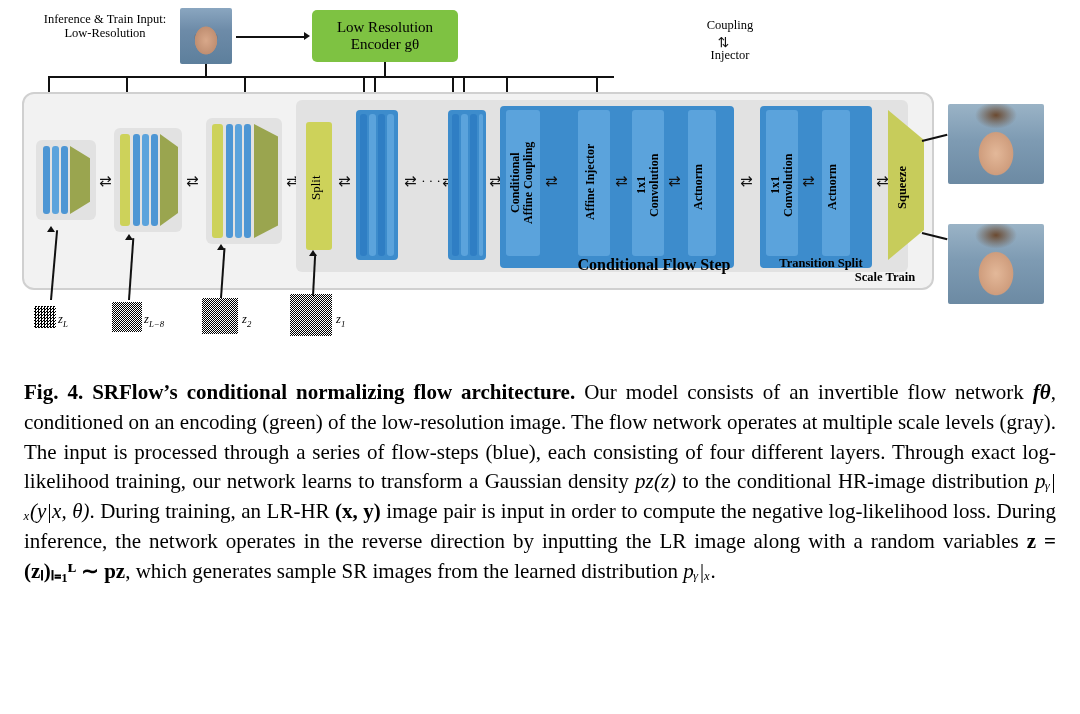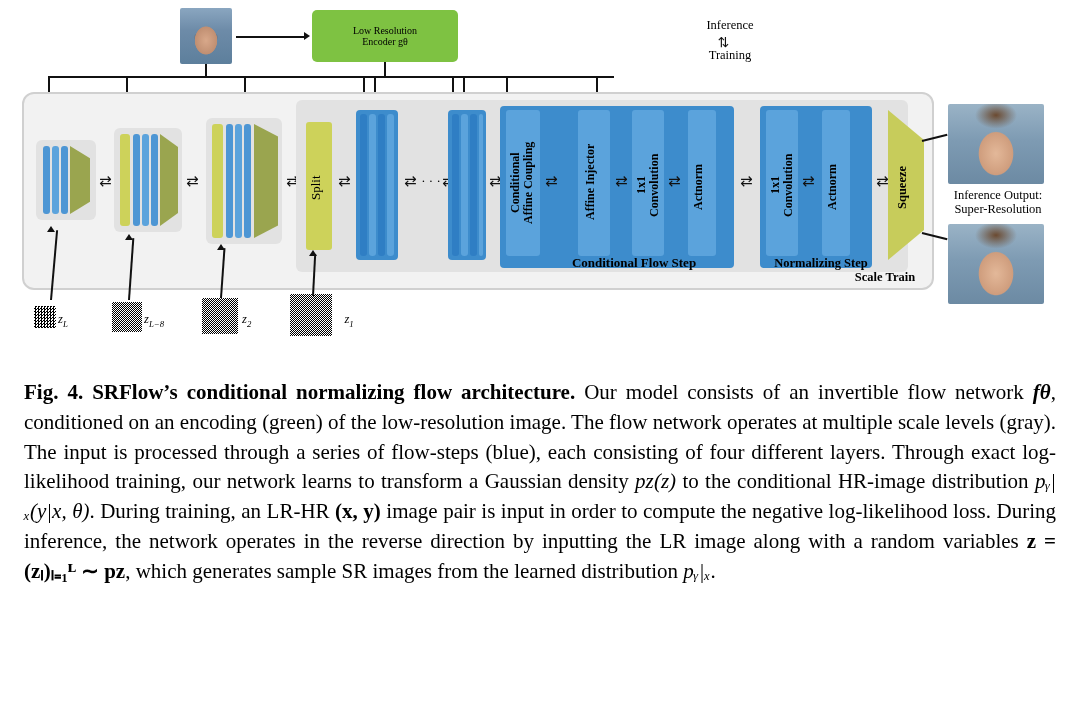--- a/index.html
+++ b/index.html
@@ -10,21 +10,21 @@
   }
   #figure{position:absolute;left:0;top:0;width:1080px;height:360px;}
   .lbl{position:absolute;font-family:"Liberation Serif",serif;font-size:12.5px;line-height:1.15;text-align:center;color:#000;}
   .lbl.b{font-weight:bold;}
   .vert{writing-mode:vertical-rl;transform:rotate(180deg);}
 
   
   .outer-box{position:absolute;border:2px solid #d0d0d0;border-radius:12px;background:#f2f2f2;}
   .gray-box{position:absolute;background:#e2e2e2;border-radius:6px;}
   .green-box{position:absolute;background:#7ec242;border-radius:5px;display:flex;align-items:center;justify-content:center;}
-  .green-box .lbl{position:static;color:#000;font-size:10px;}
+  .green-box .lbl{position:static;color:#000;font-size:15px;}
   .blue-box{position:absolute;background:#4d96d4;border-radius:3px;}
   .blue-box.dark{background:#2f7ec4;}
   .blue-box.mid{background:#5ba3dc;}
   .blue-grp{position:absolute;background:#3d8ccc;border-radius:4px;}
   .yellow-box{position:absolute;background:#cdd25a;border-radius:3px;}
   .noise{position:absolute;background-color:#808080;}
   .photo{position:absolute;border-radius:2px;overflow:hidden;}
 
   .arrow-line{position:absolute;background:#111;}
   .arrow-head-d{position:absolute;width:0;height:0;border-left:4px solid transparent;border-right:4px solid transparent;border-top:6px solid #111;}
@@ -38,45 +38,49 @@
   #caption b{font-weight:bold;}
   .it{font-style:italic;}
   .bf{font-weight:bold;}
   sub{font-size:.7em;}
 </style>
 </head>
 <body>
 
 <div id="figure">
 
+  <div class="lbl" style="left:30px;top:12px;width:150px;">
+    <span>Inference &amp; Train Input:</span><br>
+    <span>Low-Resolution</span>
+  </div>
 
   <div class="photo" style="left:180px;top:8px;width:52px;height:56px;
        background:
          radial-gradient(ellipse 16px 20px at 50% 58%, #d8a88a 0%, #c08f72 68%, rgba(192,143,114,0) 72%),
          radial-gradient(ellipse 9px 7px at 38% 52%, #6a4a38 0%, rgba(106,74,56,0) 70%),
          radial-gradient(ellipse 9px 7px at 62% 52%, #6a4a38 0%, rgba(106,74,56,0) 70%),
          linear-gradient(#8aa6c0, #6d8ba8 40%, #5d7f9c 100%);
        filter:blur(0.6px);"></div>
 
   <div class="arrow-line" style="left:236px;top:36px;width:70px;height:2px;"></div>
   <div class="arrow-head-r" style="left:304px;top:32px;"></div>
 
   <div class="green-box" style="left:312px;top:10px;width:146px;height:52px;">
     <div class="lbl" style="width:100%;">
       <span>Low Resolution</span><br>
       <span>Encoder gθ</span>
     </div>
   </div>
 
   <div class="lbl" style="left:670px;top:18px;width:120px;">
-    <span>Inference</span>
+    <span>Coupling</span>
   </div>
   <div class="swap" style="left:718px;top:34px;transform:rotate(90deg);font-size:14px;">⇄</div>
   <div class="lbl" style="left:670px;top:48px;width:120px;">
-    <span>Training</span>
+    <span>Injector</span>
   </div>
 
   <div class="arrow-line" style="left:384px;top:62px;width:2px;height:14px;"></div>
   <div class="arrow-line" style="left:48px;top:76px;width:566px;height:2px;"></div>
 
   <div class="arrow-line" style="left:205px;top:64px;width:2px;height:12px;"></div>
 
   <div class="arrow-line" style="left:48px;top:76px;width:2px;height:62px;"></div>
   <div class="arrow-head-d" style="left:45px;top:136px;"></div>
   <div class="arrow-line" style="left:126px;top:76px;width:2px;height:62px;"></div>
@@ -163,53 +167,49 @@
   <div class="swap" style="left:615px;top:172px;">⇄</div>
 
   <div class="blue-box" style="left:632px;top:110px;width:32px;height:146px;background:#5ba3dc;"></div>
   <div class="lbl vert b" style="left:635px;top:140px;width:26px;height:90px;font-size:12px;line-height:1.05;">1x1<br>Convolution</div>
 
   <div class="swap" style="left:668px;top:172px;">⇄</div>
 
   <div class="blue-box" style="left:688px;top:110px;width:28px;height:146px;background:#5ba3dc;"></div>
   <div class="lbl vert b" style="left:692px;top:152px;width:20px;height:70px;font-size:12px;">Actnorm</div>
 
-  <div class="lbl b" style="left:544px;top:256px;width:180px;font-size:13px;">Conditional Flow Step</div>
+  <div class="lbl b" style="left:564px;top:256px;width:180px;font-size:16px;">Conditional Flow Step</div>
 
   <div class="swap" style="left:740px;top:172px;">⇄</div>
 
   <div class="blue-grp" style="left:760px;top:106px;width:112px;height:162px;"></div>
   <div class="blue-box" style="left:766px;top:110px;width:32px;height:146px;background:#5ba3dc;"></div>
   <div class="lbl vert b" style="left:769px;top:140px;width:26px;height:90px;font-size:12px;line-height:1.05;">1x1<br>Convolution</div>
 
   <div class="swap" style="left:802px;top:172px;">⇄</div>
 
   <div class="blue-box" style="left:822px;top:110px;width:28px;height:146px;background:#5ba3dc;"></div>
   <div class="lbl vert b" style="left:826px;top:152px;width:20px;height:70px;font-size:12px;">Actnorm</div>
 
-  <div class="lbl b" style="left:762px;top:256px;width:118px;font-size:12.5px;">Normalizing Step</div>
+  <div class="lbl b" style="left:762px;top:256px;width:118px;font-size:12.5px;">Transition Split</div>
 
   <div class="swap" style="left:876px;top:172px;">⇄</div>
 
   <div style="position:absolute;left:888px;top:110px;width:36px;height:150px;background:#c7cc5b;clip-path:polygon(0 0,100% 20%,100% 80%,0 100%);"></div>
   <div class="lbl vert b" style="left:895px;top:152px;width:22px;height:70px;font-size:12.5px;">Squeeze</div>
 
   <div class="lbl b" style="left:830px;top:270px;width:110px;font-size:12.5px;">Scale Train</div>
 
   <div class="photo" style="left:948px;top:104px;width:96px;height:80px;
        background:
          radial-gradient(ellipse 24px 30px at 50% 62%, #e3b899 0%, #cf9d7d 70%, rgba(207,157,125,0) 74%),
          radial-gradient(ellipse 28px 18px at 50% 14%, #6b4a30 0%, rgba(107,74,48,0) 75%),
          radial-gradient(ellipse 5px 3px at 40% 56%, #3a2a1e 0%, rgba(58,42,30,0) 72%),
          radial-gradient(ellipse 5px 3px at 61% 56%, #3a2a1e 0%, rgba(58,42,30,0) 72%),
          linear-gradient(#9ab3c6,#7e9bb3 45%,#6c8aa3 100%);"></div>
-  <div class="lbl" style="left:936px;top:188px;width:124px;">
-    <span>Inference Output:</span><br>
-    <span>Super-Resolution</span>
-  </div>
 
   <div class="photo" style="left:948px;top:224px;width:96px;height:80px;
        background:
          radial-gradient(ellipse 24px 30px at 50% 62%, #e3b899 0%, #cf9d7d 70%, rgba(207,157,125,0) 74%),
          radial-gradient(ellipse 28px 18px at 50% 14%, #6b4a30 0%, rgba(107,74,48,0) 75%),
          radial-gradient(ellipse 5px 3px at 40% 56%, #3a2a1e 0%, rgba(58,42,30,0) 72%),
          radial-gradient(ellipse 5px 3px at 61% 56%, #3a2a1e 0%, rgba(58,42,30,0) 72%),
          linear-gradient(#9ab3c6,#7e9bb3 45%,#6c8aa3 100%);"></div>
 
   <div class="arrow-line" style="left:922px;top:140px;width:26px;height:2px;transform:rotate(-14deg);transform-origin:left center;"></div>
@@ -222,21 +222,21 @@
   <div class="noise" style="left:112px;top:302px;width:30px;height:30px;
       background-image:repeating-conic-gradient(#000 0% 25%,#fff 0% 50%);background-size:2px 2px;"></div>
   <div class="lbl" style="left:144px;top:312px;width:40px;font-style:italic;text-align:left;">z<sub>L−8</sub></div>
 
   <div class="noise" style="left:202px;top:298px;width:36px;height:36px;
       background-image:repeating-conic-gradient(#000 0% 25%,#fff 0% 50%);background-size:2px 2px;"></div>
   <div class="lbl" style="left:242px;top:312px;width:26px;font-style:italic;text-align:left;">z<sub>2</sub></div>
 
   <div class="noise" style="left:290px;top:294px;width:42px;height:42px;
       background-image:repeating-conic-gradient(#000 0% 25%,#fff 0% 50%);background-size:2px 2px;"></div>
-  <div class="lbl" style="left:336px;top:312px;width:26px;font-style:italic;text-align:center;">z<sub>1</sub></div>
+  <div class="lbl" style="left:336px;top:312px;width:26px;font-style:italic;text-align:left;">z<sub>1</sub></div>
 
   <div class="arrow-line" style="left:50px;top:230px;width:2px;height:70px;transform:rotate(5deg);transform-origin:bottom center;"></div>
   <div class="arrow-head-u" style="left:47px;top:226px;"></div>
   <div class="arrow-line" style="left:128px;top:238px;width:2px;height:62px;transform:rotate(4deg);transform-origin:bottom center;"></div>
   <div class="arrow-head-u" style="left:125px;top:234px;"></div>
   <div class="arrow-line" style="left:220px;top:248px;width:2px;height:50px;transform:rotate(4deg);transform-origin:bottom center;"></div>
   <div class="arrow-head-u" style="left:217px;top:244px;"></div>
   <div class="arrow-line" style="left:312px;top:254px;width:2px;height:42px;transform:rotate(3deg);transform-origin:bottom center;"></div>
   <div class="arrow-head-u" style="left:309px;top:250px;"></div>
 </div>

